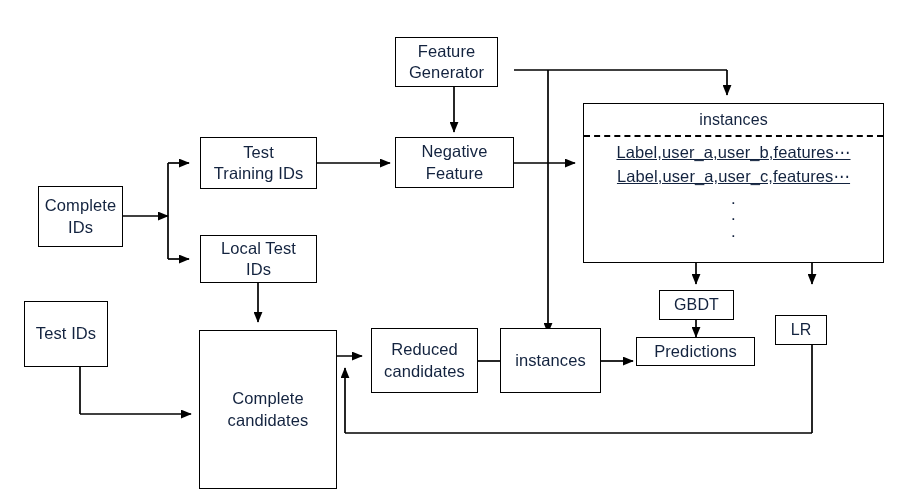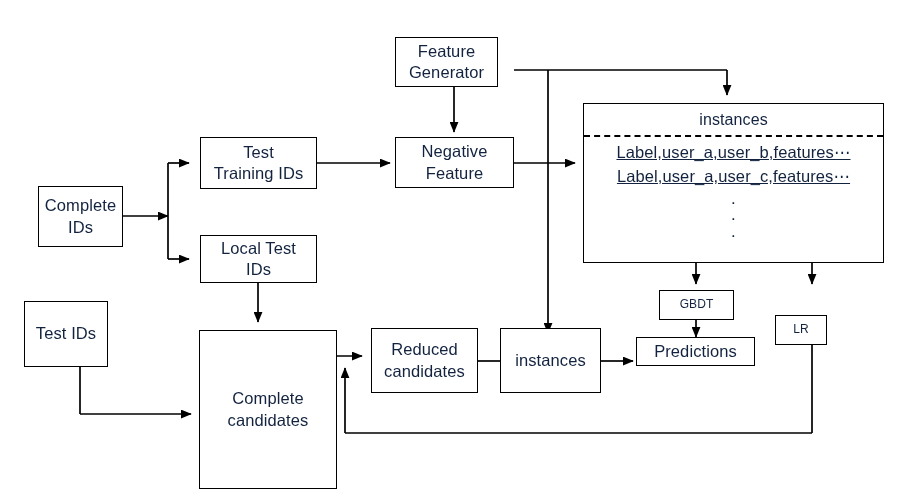--- a/index.html
+++ b/index.html
@@ -35,21 +35,21 @@
     align-items: center;
     justify-content: center;
     text-align: center;
     color: #13233f;
     font-size: 16.5px;
     line-height: 1.28;
     letter-spacing: 0.1px;
     z-index: 2;
   }
   .node .ln { display: block; white-space: nowrap; }
-  .node.small { font-size: 12px; }
+  .node.small { font-size: 16px; }
 
   
   .node.table {
     justify-content: flex-start;
     padding-top: 6px;
   }
   .node.table .hdr {
     font-size: 16px;
     margin-bottom: 5px;
   }

